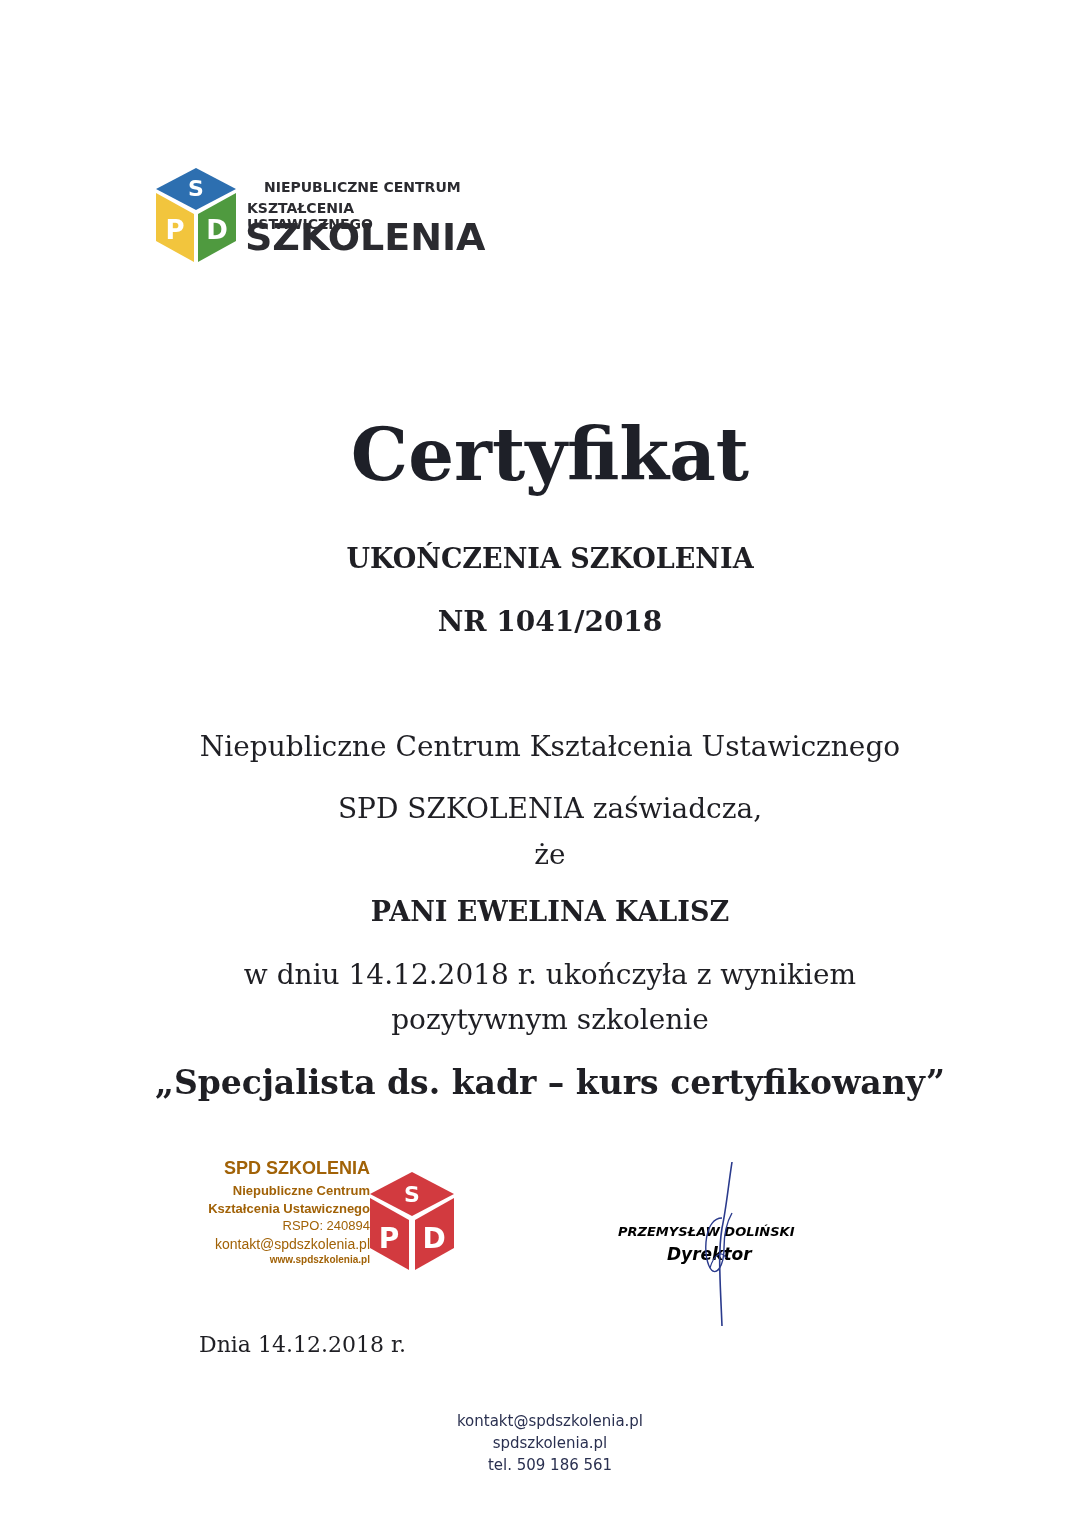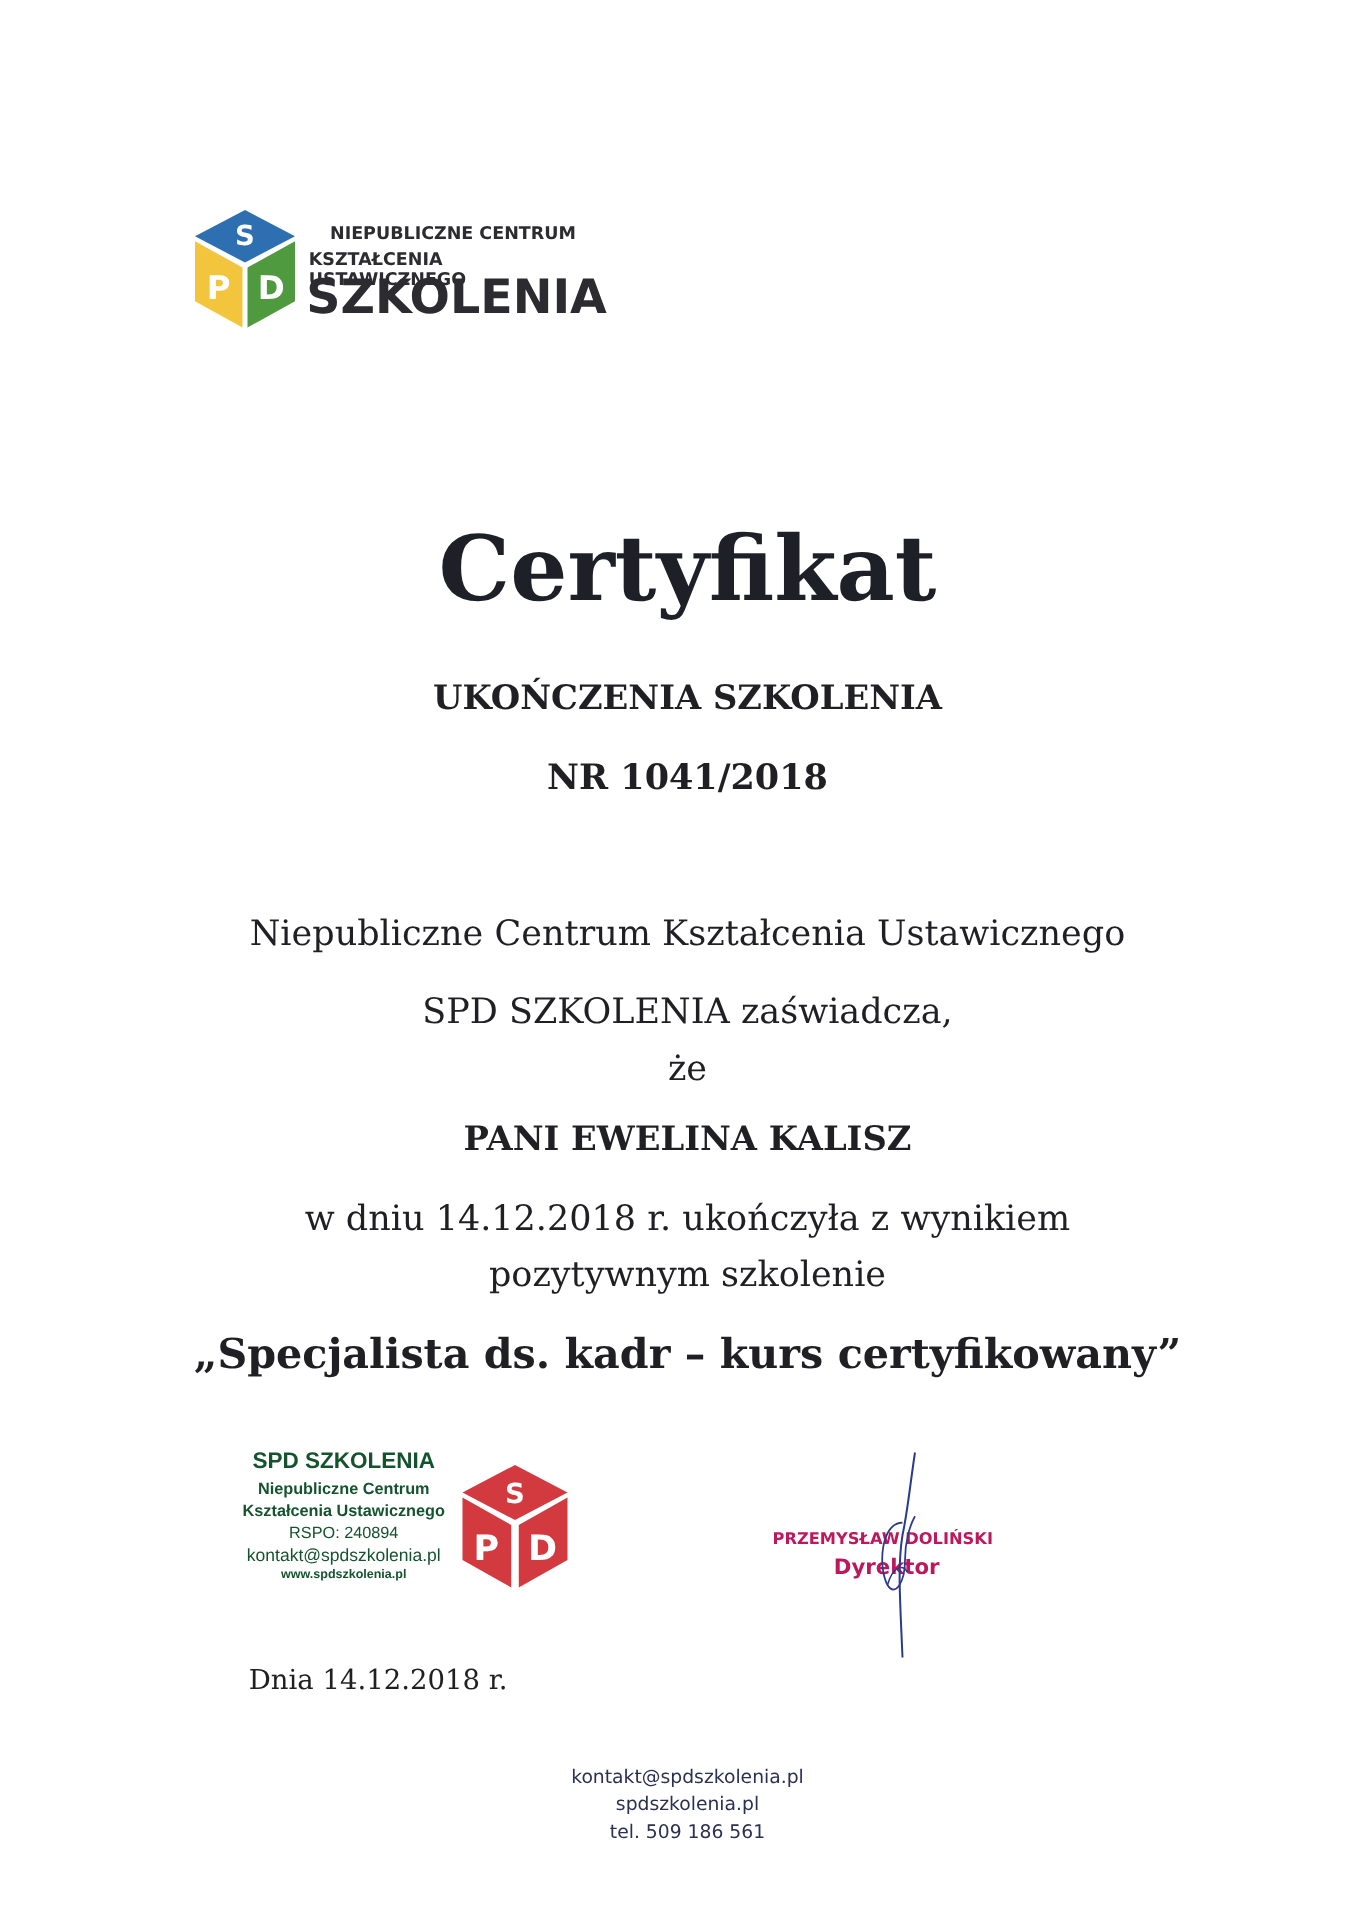--- a/index.html
+++ b/index.html
@@ -3,23 +3,23 @@
   <meta charset="utf-8">
   <style>
     html, body { margin: 0; padding: 0; }
     body {
       width: 1077px; height: 1536px; background: #ffffff; position: relative; overflow: hidden;
       font-family: "DejaVu Serif", "Liberation Serif", serif; color: #1f1f24;
     }
     .abs { position: absolute; }
     .center { left: 0; width: 1100px; text-align: center; }
     .logo-text { font-family: "DejaVu Sans", "Liberation Sans", sans-serif; font-weight: bold; color: #2b2b30; }
-    .stamp { font-family: "Liberation Sans", "DejaVu Sans", sans-serif; font-weight: bold; color: #14532d; text-align: center; }
+    .stamp { font-family: "Liberation Sans", "DejaVu Sans", sans-serif; font-weight: bold; color: #a16207; text-align: right; }
     .footer { font-family: "DejaVu Sans", "Liberation Sans", sans-serif; color: #2a3050; font-size: 15px; text-align: center; left: 0; width: 1100px; line-height: 22px; }
-    .sig-text { font-family: "DejaVu Sans", "Liberation Sans", sans-serif; font-weight: bold; color: #be185d; }
+    .sig-text { font-family: "DejaVu Sans", "Liberation Sans", sans-serif; font-weight: bold; color: #000000; font-style: italic; }
   </style>
 </head>
 <body>
 
 <div class="abs" style="left:152px; top:165px; width:330px; height:105px;">
   <svg class="abs" style="left:0; top:0;" width="88" height="100" viewBox="0 0 88 100">
     <polygon points="44,3 84,24 44,45 4,24" fill="#2d6fb0"></polygon>
     <polygon points="4,28 42,49 42,97 4,76" fill="#f2c53d"></polygon>
     <polygon points="46,49 84,28 84,76 46,97" fill="#4f9a3f"></polygon>
     <text x="44" y="31" fill="#fff" font-family="DejaVu Sans, sans-serif" font-weight="bold" font-size="22" text-anchor="middle">S</text>

